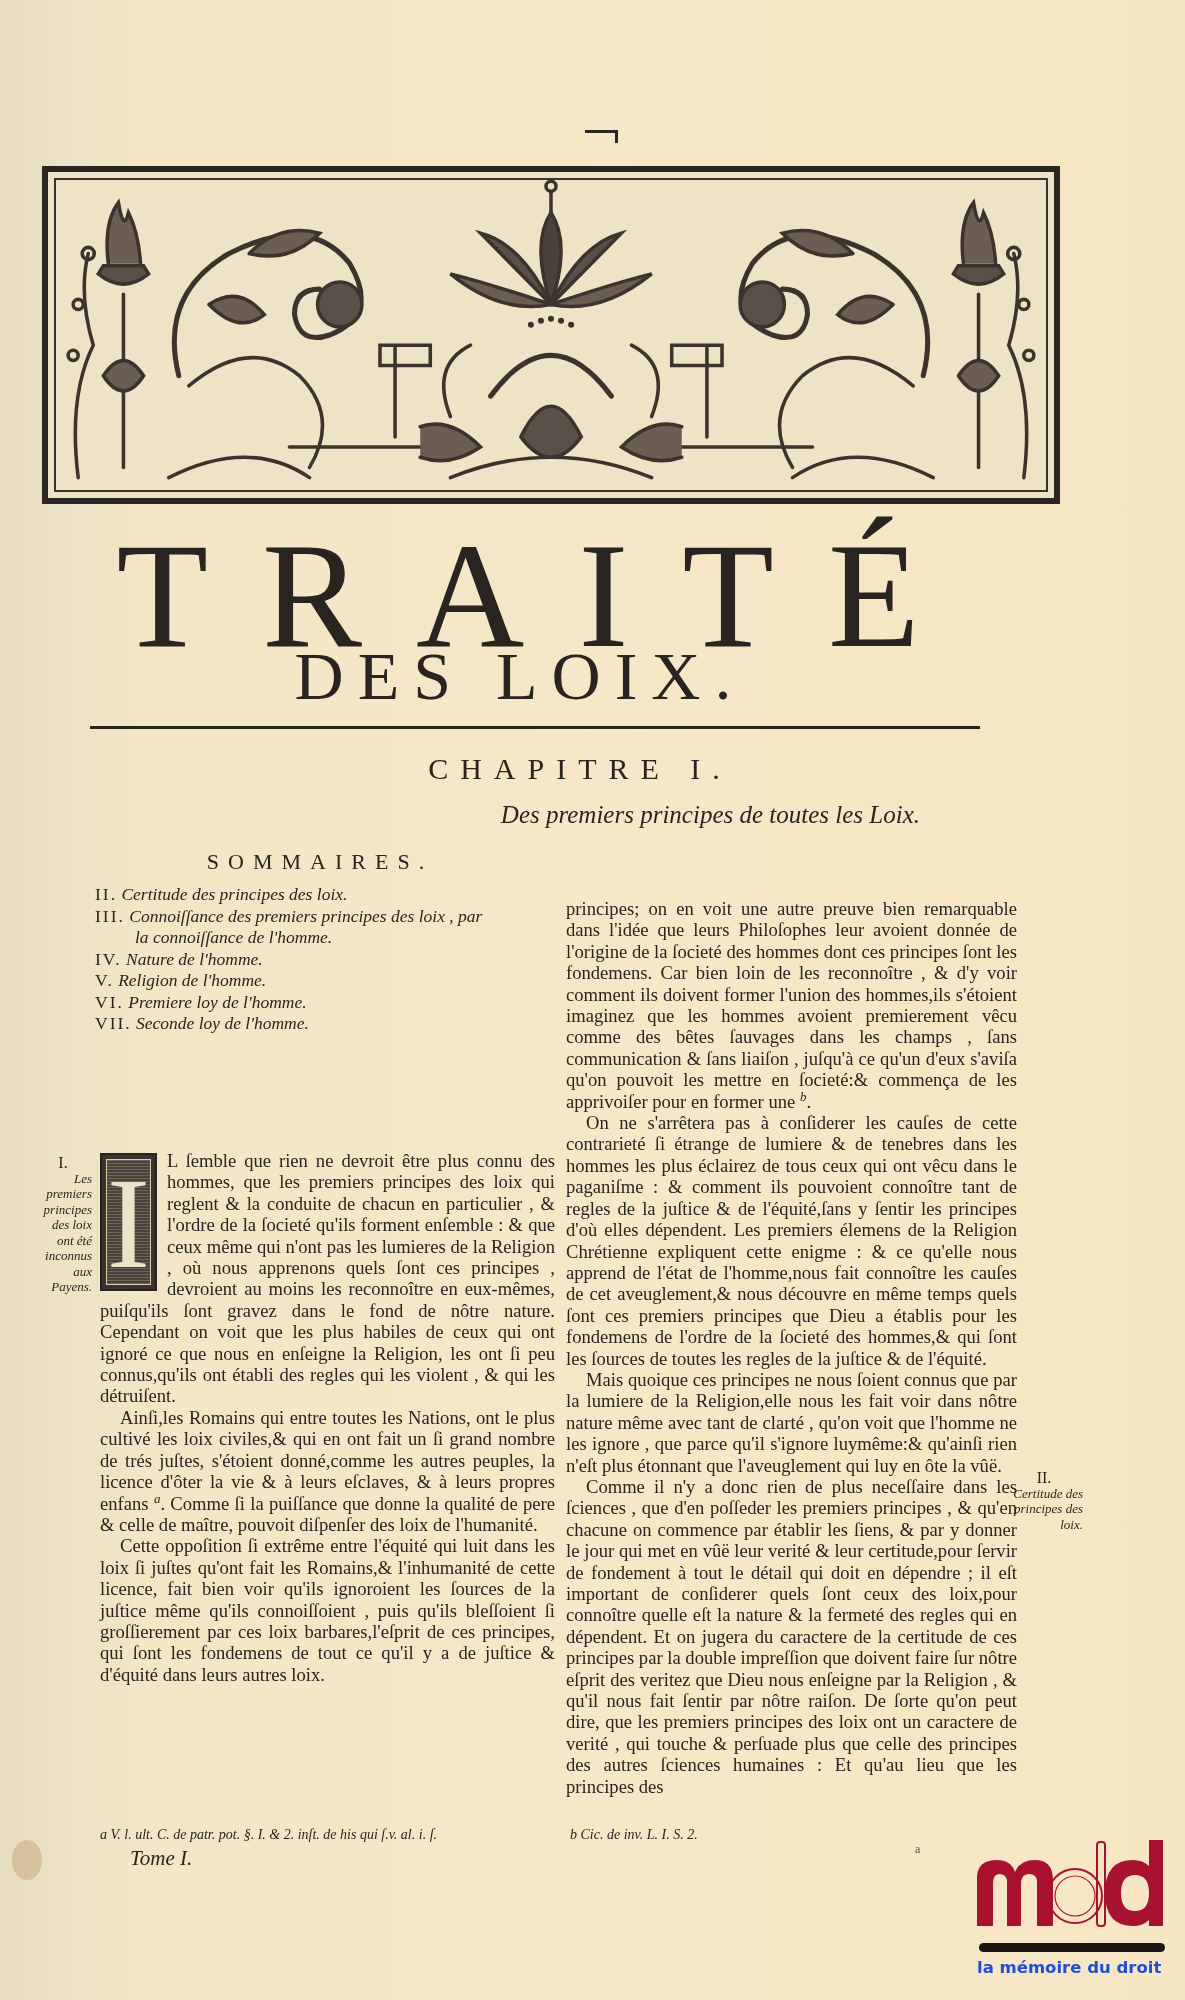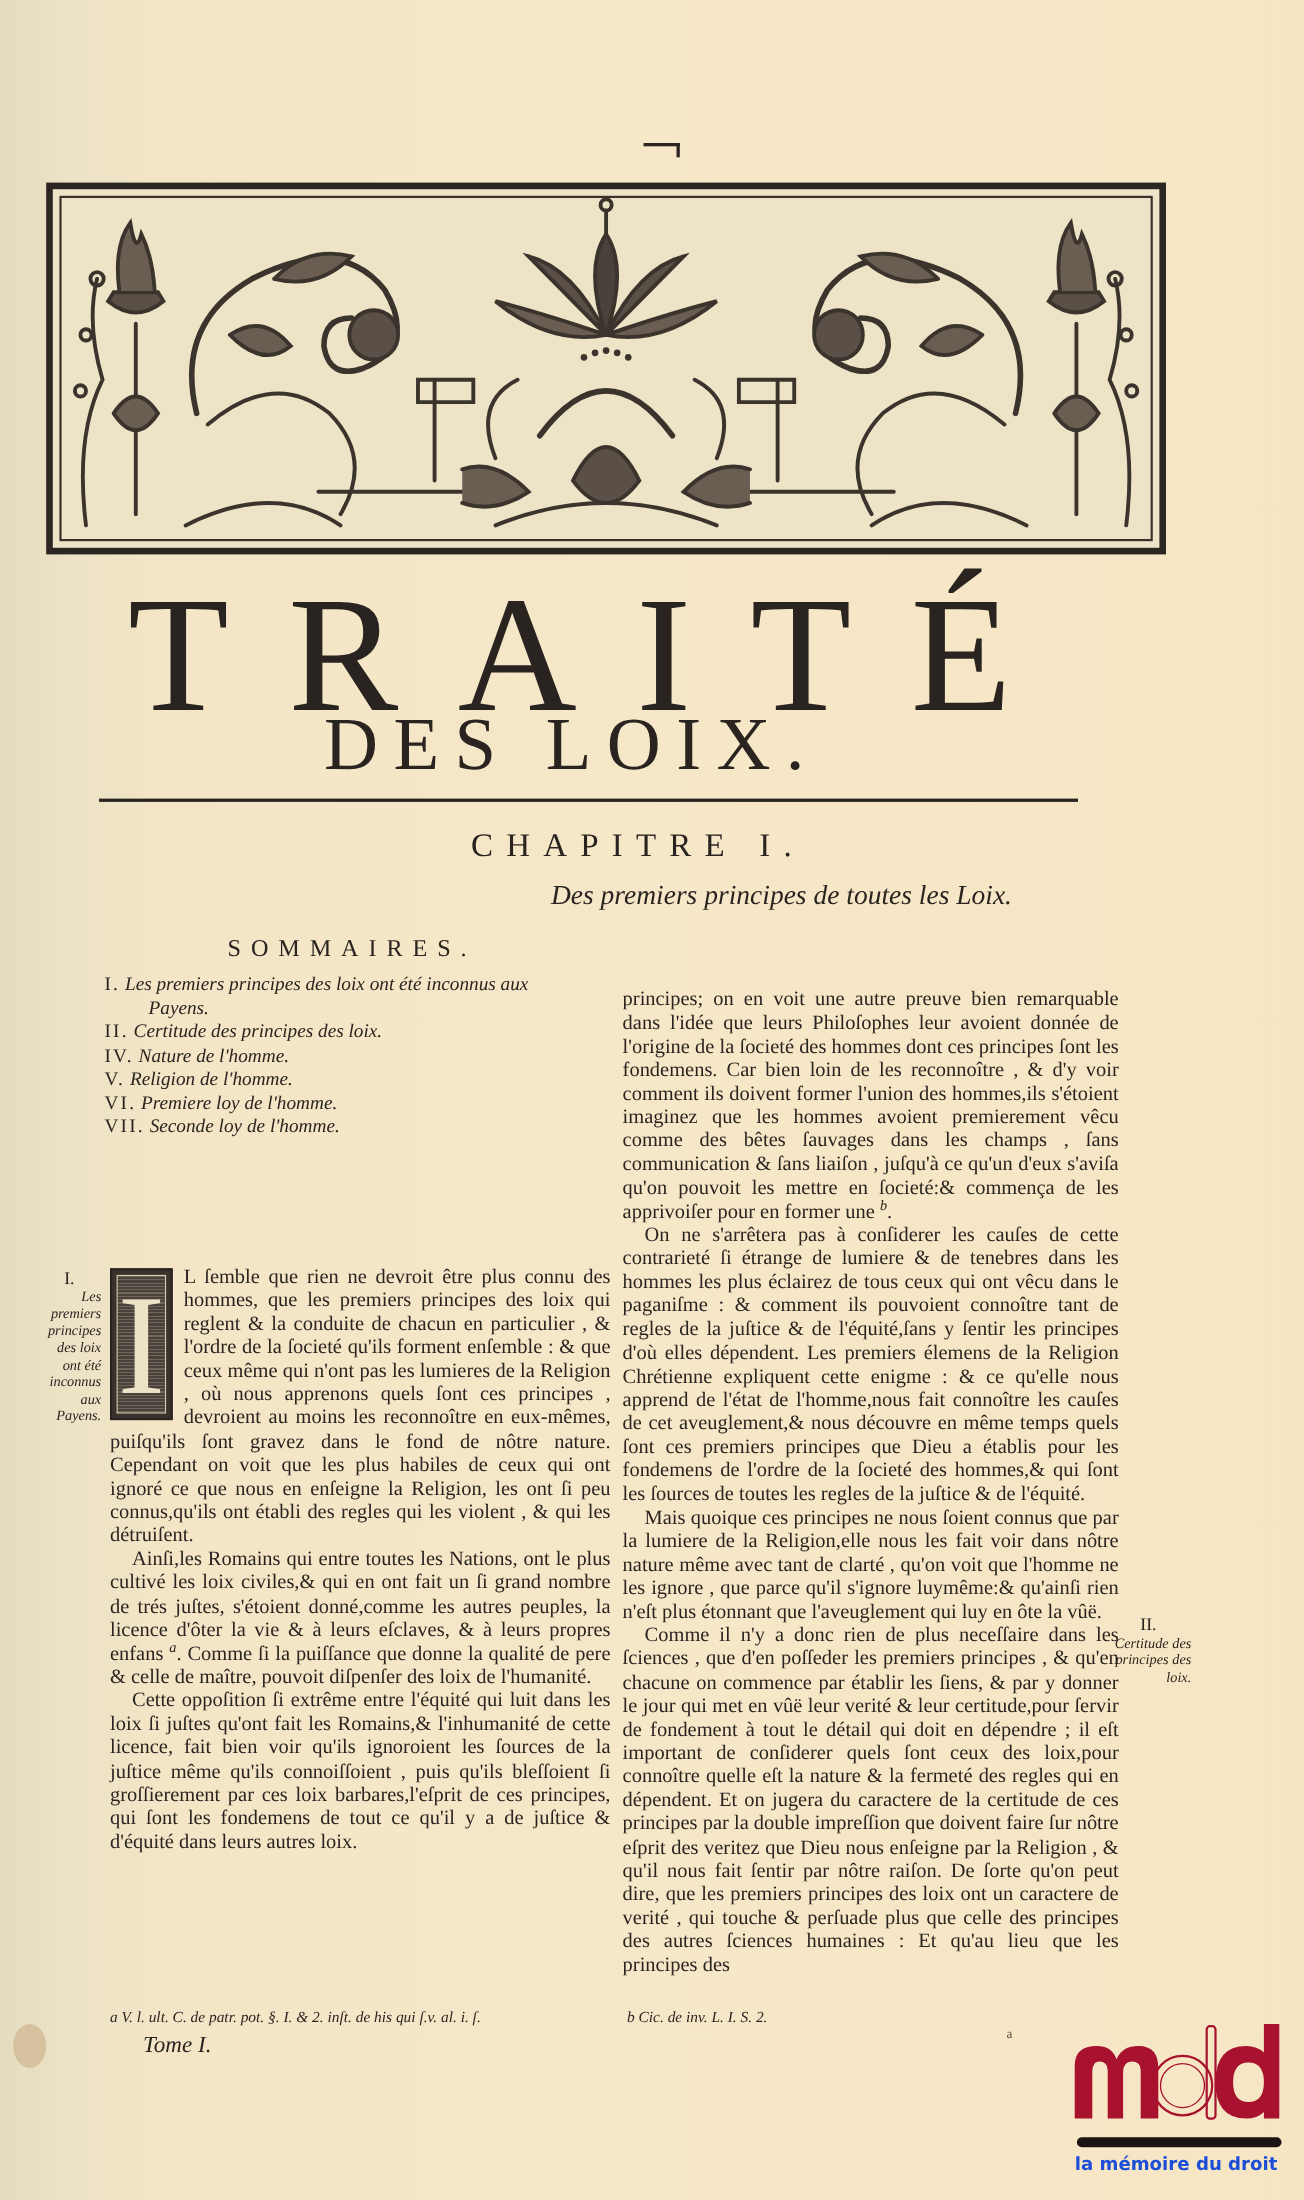--- a/index.html
+++ b/index.html
@@ -193,22 +193,22 @@
 
 <div id="title-line1" class="abs">TRAITÉ</div>
 <div id="title-line2" class="abs">DES LOIX.</div>
 <div id="title-rule" class="abs"></div>
 
 <div id="chapter-heading" class="abs">CHAPITRE I.</div>
 <div id="chapter-subtitle" class="abs">Des premiers principes de toutes les Loix.</div>
 
 <div id="sommaires-heading" class="abs">SOMMAIRES.</div>
 <ul id="sommaires-list" class="abs">
-  <li><span class="num">I.</span> <span class="txt">Les premiers principes des loix ont été inconnus aux</span><span class="cont">Payens.</span></li>
   <li><span class="num">II.</span> <span class="txt">Certitude des principes des loix.</span></li>
+  <li><span class="num">III.</span> <span class="txt">Connoiſſance des premiers principes des loix , par</span><span class="cont">la connoiſſance de l'homme.</span></li>
   <li><span class="num">IV.</span> <span class="txt">Nature de l'homme.</span></li>
   <li><span class="num">V.</span> <span class="txt">Religion de l'homme.</span></li>
   <li><span class="num">VI.</span> <span class="txt">Premiere loy de l'homme.</span></li>
   <li><span class="num">VII.</span> <span class="txt">Seconde loy de l'homme.</span></li>
 </ul>
 
 <div id="left-column" class="abs body-text">
   <div id="drop-cap">
     <div class="frame"></div>
     <div class="letter">I</div>

